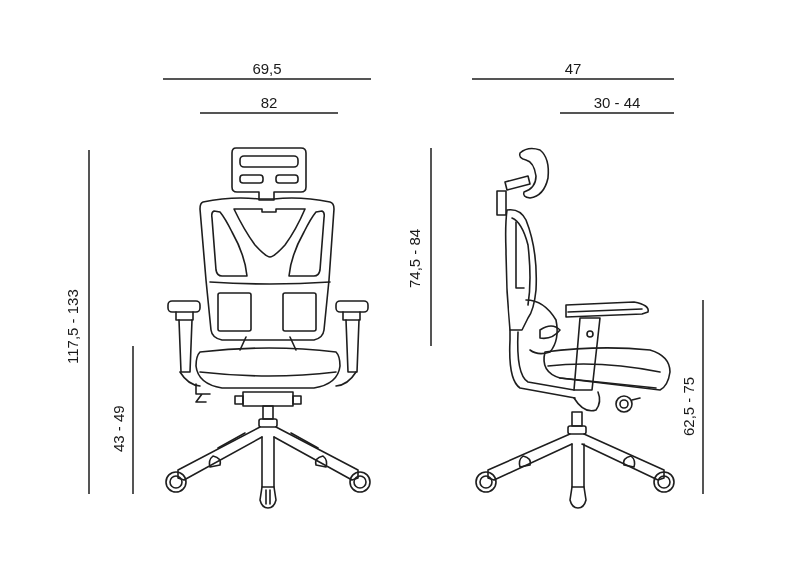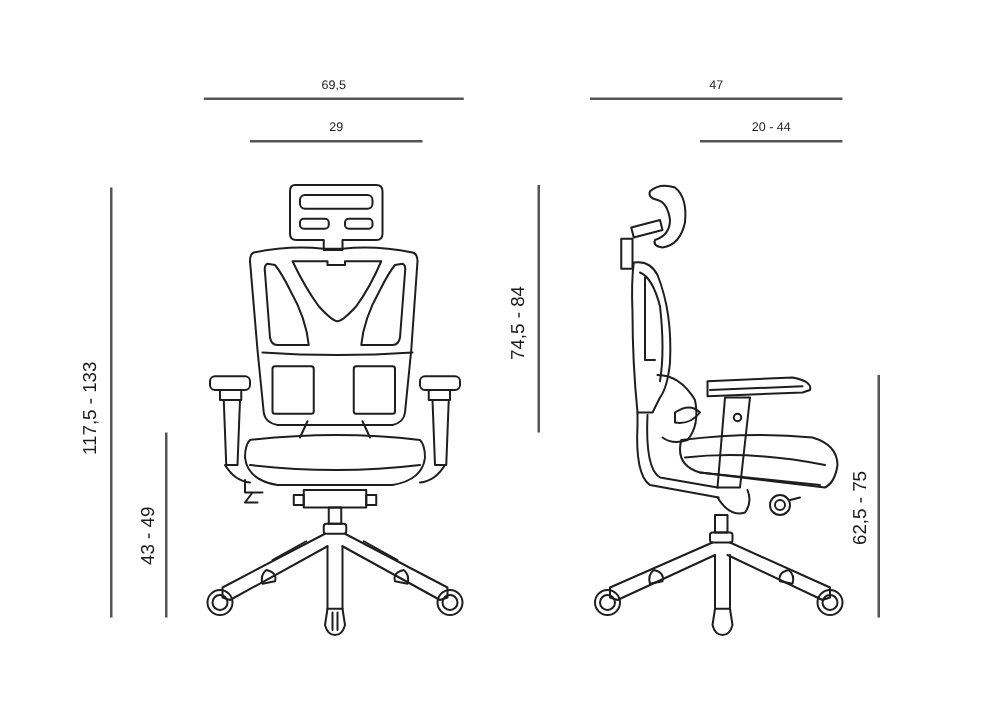--- a/index.html
+++ b/index.html
@@ -1,44 +1,44 @@
 <!DOCTYPE html>
 <html><head>
   <meta charset="utf-8">
   <style>
     html, body { margin: 0; padding: 0; background: #ffffff; }
     body { width: 800px; height: 561px; position: relative; overflow: hidden;
            font-family: "Liberation Sans", sans-serif; color: #1a1a1a; }
     .hline { position: absolute; height: 2px; background: #555555; }
     .vline { position: absolute; width: 2px; background: #555555; }
-    .hlabel { position: absolute; font-size: 10px; text-align: center; line-height: 18px; }
+    .hlabel { position: absolute; font-size: 15px; text-align: center; line-height: 18px; }
     .vlabel { position: absolute; font-size: 15px; line-height: 18px; white-space: nowrap;
               transform-origin: 0 0; transform: rotate(-90deg); }
     svg.drawing { position: absolute; left: 0; top: 0; }
     svg.drawing * { fill: none; stroke: #1e1e1e; stroke-width: 1.6; stroke-linejoin: round; stroke-linecap: round; }
   </style>
 </head>
 <body>
 
 <div class="hlabel" style="left:163px; top:60px; width:208px;">69,5</div>
 <div class="hline" style="left:163px; top:78px; width:208px;"></div>
 
-<div class="hlabel" style="left:200px; top:94px; width:138px;">29</div>
+<div class="hlabel" style="left:200px; top:94px; width:138px;">82</div>
 <div class="hline" style="left:200px; top:112px; width:138px;"></div>
 
 <div class="vline" style="left:88px; top:150px; height:344px;"></div>
 <div class="vlabel" style="left:64px; top:364px;">117,5 - 133</div>
 
 <div class="vline" style="left:132px; top:346px; height:148px;"></div>
 <div class="vlabel" style="left:110px; top:452px;">43 - 49</div>
 
 <div class="hlabel" style="left:472px; top:60px; width:202px;">47</div>
 <div class="hline" style="left:472px; top:78px; width:202px;"></div>
 
-<div class="hlabel" style="left:560px; top:94px; width:114px;">20 - 44</div>
+<div class="hlabel" style="left:560px; top:94px; width:114px;">30 - 44</div>
 <div class="hline" style="left:560px; top:112px; width:114px;"></div>
 
 <div class="vline" style="left:430px; top:148px; height:198px;"></div>
 <div class="vlabel" style="left:406px; top:288px;">74,5 - 84</div>
 
 <div class="vline" style="left:702px; top:300px; height:194px;"></div>
 <div class="vlabel" style="left:680px; top:436px;">62,5 - 75</div>
 
 <svg class="drawing" width="800" height="561" viewBox="0 0 800 561">
 

